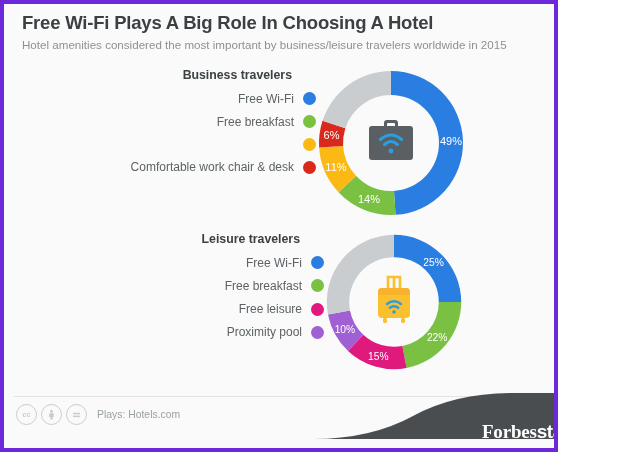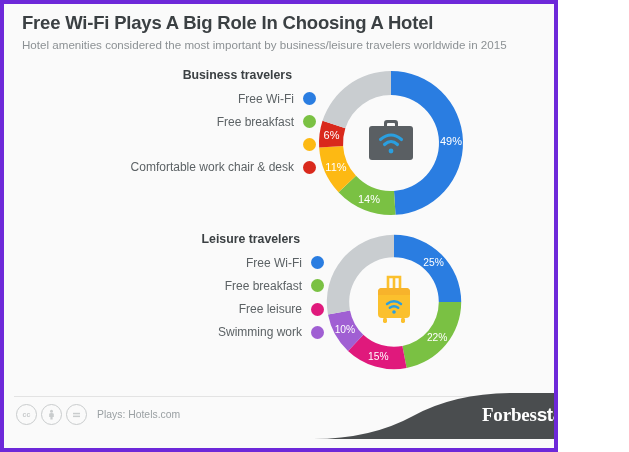--- a/index.html
+++ b/index.html
@@ -154,21 +154,21 @@
   .brand-banner {
     position: absolute;
     right: 0;
     bottom: 9px;
     width: 320px;
     height: 46px;
   }
   .brand-names {
     position: absolute;
     right: 14px;
-    top: 11px;
+    top: 28px;
     display: flex;
     align-items: center;
   }
   .brand-forbes {
     font-family: "Liberation Serif", serif;
     font-size: 19px;
     font-weight: bold;
     color: #ffffff;
     letter-spacing: -0.2px;
   }
@@ -259,21 +259,21 @@
         <span class="legend-label">Free breakfast</span>
         <span class="legend-dot" style="background:#7ac143"></span>
       </div>
 
       <div class="legend-row">
         <span class="legend-label">Free leisure</span>
         <span class="legend-dot" style="background:#e0197c"></span>
       </div>
 
       <div class="legend-row">
-        <span class="legend-label">Swimming work</span>
+        <span class="legend-label">Proximity pool</span>
         <span class="legend-dot" style="background:#a05fd3"></span>
       </div>
     </div>
 
     <div class="donut-wrap">
       <svg class="donut-svg" id="donut-leisure" width="140" height="140" viewBox="0 0 150 150">
           <path d="M 75 3 A 72 72 0 0 1 147 75
           L 123 75 A 48 48 0 0 0 75 27 Z" fill="#2a7de1"></path>
           <text x="117.42640687119285" y="36.573593128807154" text-anchor="middle" class="pct-label">25%</text>
           <path d="M 147 75 A 72 72 0 0 1 88.49145465017219 145.7246820524656

